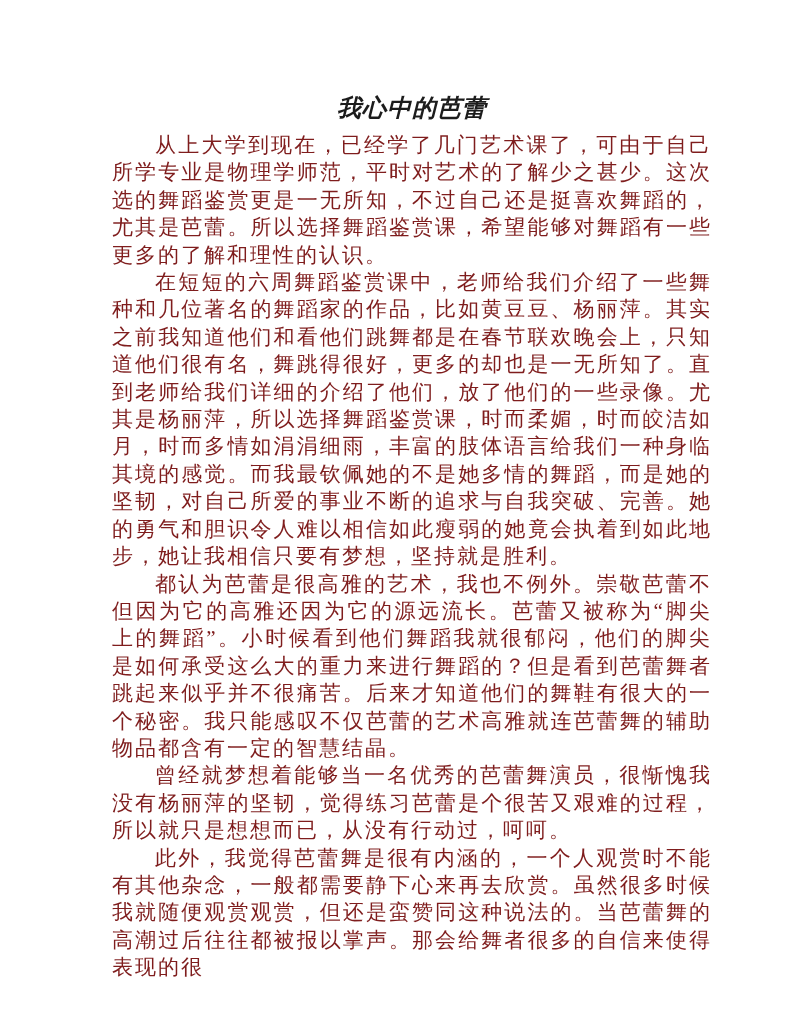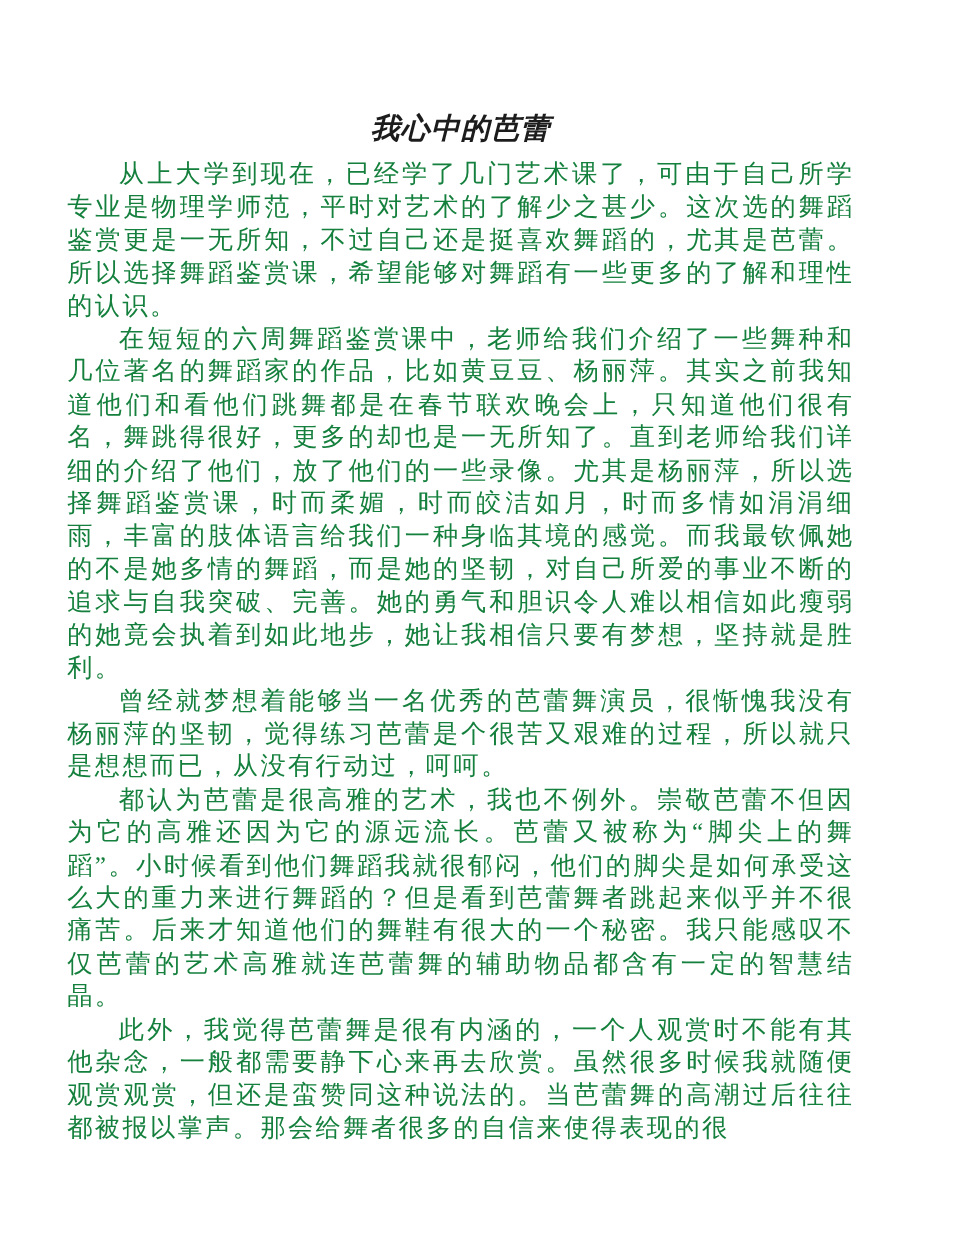--- a/index.html
+++ b/index.html
@@ -10,47 +10,47 @@
   body {
     width: 800px;
     height: 1036px;
     overflow: hidden;
     font-family: "Liberation Serif", "DejaVu Serif", serif;
   }
   .page {
     box-sizing: border-box;
     width: 800px;
     height: 1036px;
-    padding: 94px 88px 0 56px;
+    padding: 94px 88px 0 112px;
     background: #ffffff;
   }
   .doc-title {
     margin: 0 0 10px 0;
     text-align: center;
     font-size: 24px;
     line-height: 28px;
     font-weight: 700;
     font-style: italic;
     letter-spacing: 1px;
     color: #1c1c1c;
   }
   .essay-paragraph {
     margin: 0;
     font-size: 21px;
     line-height: 27.4px;
     letter-spacing: 2px;
-    color: #15803d;
+    color: #7f1d1d;
     text-align: justify;
     text-indent: 2.05em;
     font-weight: 400;
   }
 </style>
 </head>
 <body>
 
 <div class="page">
   <h1 class="doc-title">我心中的芭蕾</h1>
   <p class="essay-paragraph">从上大学到现在，已经学了几门艺术课了，可由于自己所学专业是物理学师范，平时对艺术的了解少之甚少。这次选的舞蹈鉴赏更是一无所知，不过自己还是挺喜欢舞蹈的，尤其是芭蕾。所以选择舞蹈鉴赏课，希望能够对舞蹈有一些更多的了解和理性的认识。</p>
   <p class="essay-paragraph">在短短的六周舞蹈鉴赏课中，老师给我们介绍了一些舞种和几位著名的舞蹈家的作品，比如黄豆豆、杨丽萍。其实之前我知道他们和看他们跳舞都是在春节联欢晚会上，只知道他们很有名，舞跳得很好，更多的却也是一无所知了。直到老师给我们详细的介绍了他们，放了他们的一些录像。尤其是杨丽萍，所以选择舞蹈鉴赏课，时而柔媚，时而皎洁如月，时而多情如涓涓细雨，丰富的肢体语言给我们一种身临其境的感觉。而我最钦佩她的不是她多情的舞蹈，而是她的坚韧，对自己所爱的事业不断的追求与自我突破、完善。她的勇气和胆识令人难以相信如此瘦弱的她竟会执着到如此地步，她让我相信只要有梦想，坚持就是胜利。</p>
+  <p class="essay-paragraph">都认为芭蕾是很高雅的艺术，我也不例外。崇敬芭蕾不但因为它的高雅还因为它的源远流长。芭蕾又被称为“脚尖上的舞蹈”。小时候看到他们舞蹈我就很郁闷，他们的脚尖是如何承受这么大的重力来进行舞蹈的？但是看到芭蕾舞者跳起来似乎并不很痛苦。后来才知道他们的舞鞋有很大的一个秘密。我只能感叹不仅芭蕾的艺术高雅就连芭蕾舞的辅助物品都含有一定的智慧结晶。</p>
   <p class="essay-paragraph">曾经就梦想着能够当一名优秀的芭蕾舞演员，很惭愧我没有杨丽萍的坚韧，觉得练习芭蕾是个很苦又艰难的过程，所以就只是想想而已，从没有行动过，呵呵。</p>
-  <p class="essay-paragraph">都认为芭蕾是很高雅的艺术，我也不例外。崇敬芭蕾不但因为它的高雅还因为它的源远流长。芭蕾又被称为“脚尖上的舞蹈”。小时候看到他们舞蹈我就很郁闷，他们的脚尖是如何承受这么大的重力来进行舞蹈的？但是看到芭蕾舞者跳起来似乎并不很痛苦。后来才知道他们的舞鞋有很大的一个秘密。我只能感叹不仅芭蕾的艺术高雅就连芭蕾舞的辅助物品都含有一定的智慧结晶。</p>
   <p class="essay-paragraph">此外，我觉得芭蕾舞是很有内涵的，一个人观赏时不能有其他杂念，一般都需要静下心来再去欣赏。虽然很多时候我就随便观赏观赏，但还是蛮赞同这种说法的。当芭蕾舞的高潮过后往往都被报以掌声。那会给舞者很多的自信来使得表现的很</p>
 </div>
 
 </body></html>

